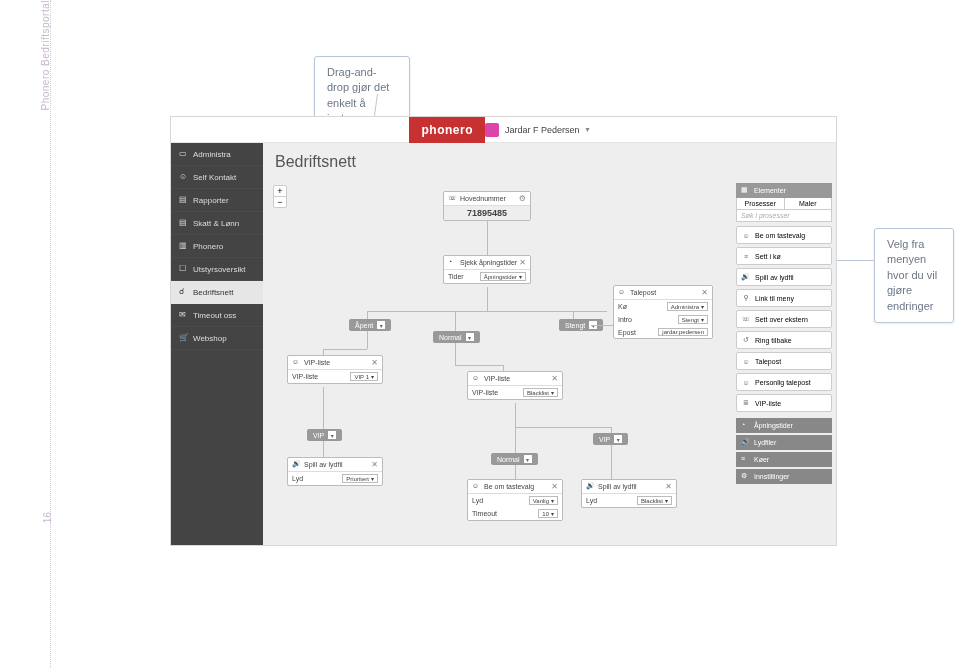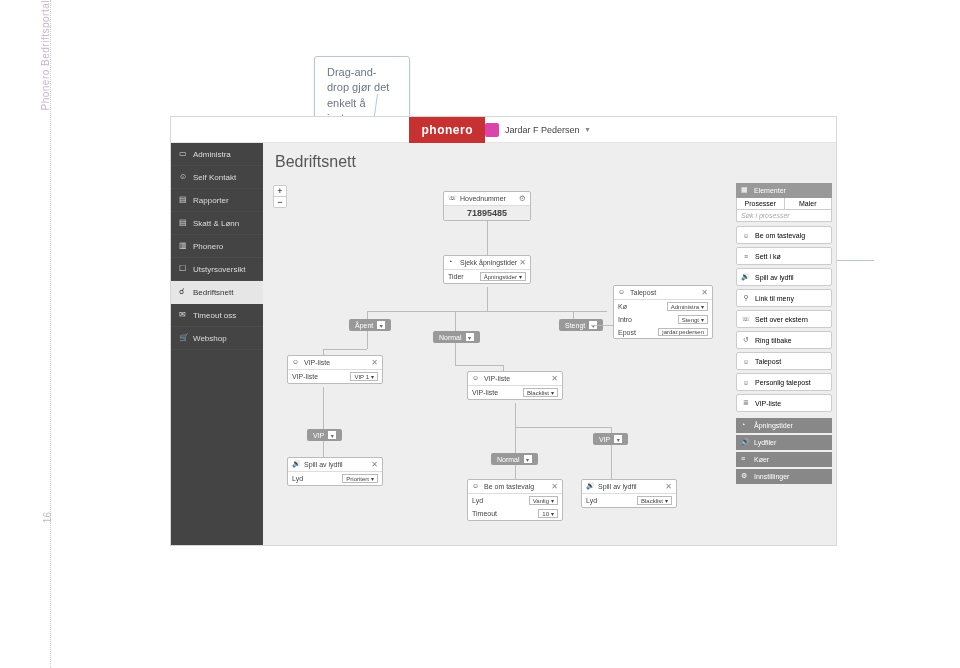--- a/index.html
+++ b/index.html
@@ -74,20 +74,21 @@
 </head>
 <body>
 
 <div class="page-wrap">
   <div class="dotted-line"></div>
   <div class="side-label">Phonero Bedriftsportal</div>
   <div class="page-number">16</div>
 
   <div class="callout callout-top">Drag-and-drop gjør det enkelt å justere oppsettet</div>
   <div class="leader1"></div>
+  <div class="callout callout-right">Velg fra menyen hvor du vil gjøre endringer</div>
   <div class="leader2"></div>
 
   <div class="app">
     <div class="topbar">
       <div class="logo">phonero</div>
       <div class="userbox">
         <span class="avatar"></span>
         <span>Jardar F Pedersen</span>
         <span class="chev">▾</span>
       </div>

